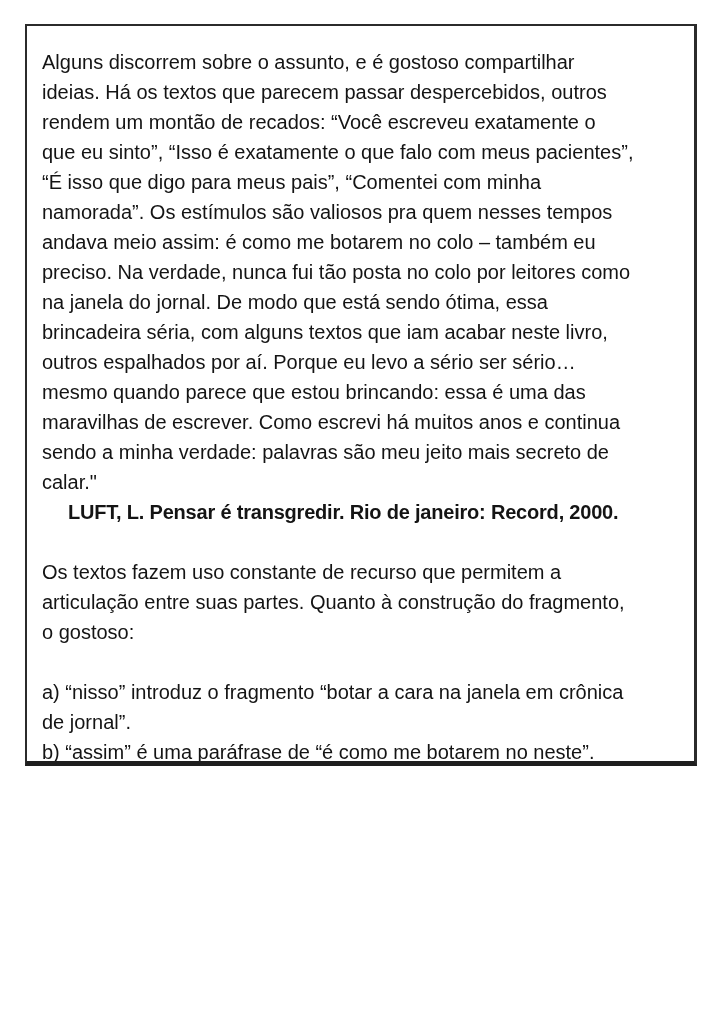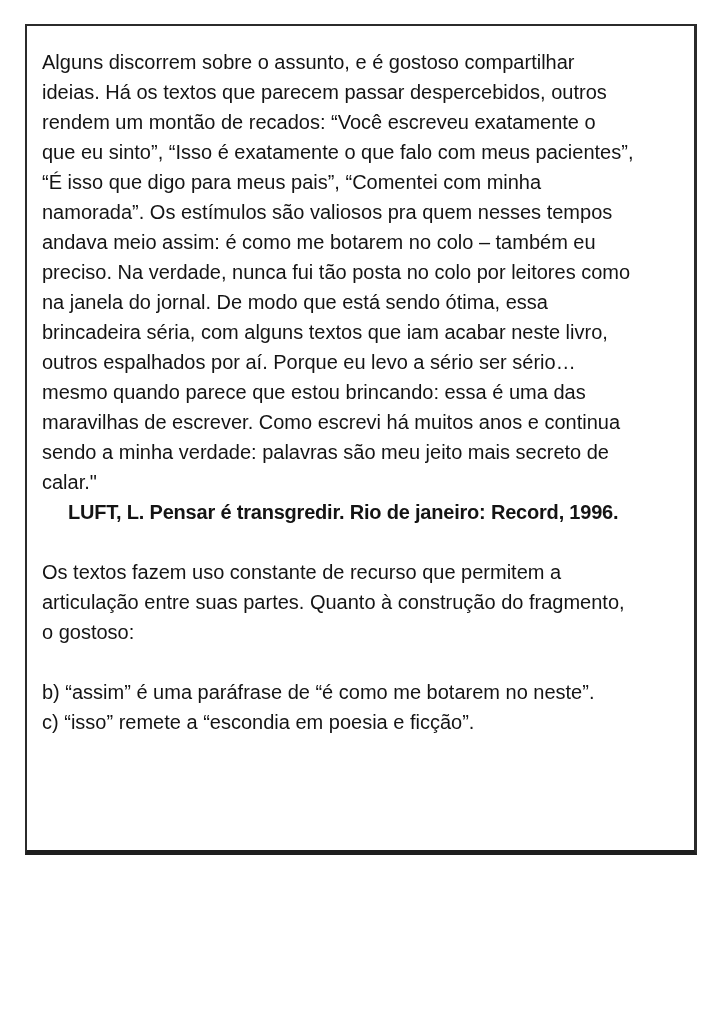--- a/index.html
+++ b/index.html
@@ -12,21 +12,21 @@
     background: #ffffff;
     position: relative;
     font-family: "Liberation Sans", sans-serif;
     overflow: hidden;
   }
   .frame {
     position: absolute;
     left: 25px;
     top: 24px;
     width: 672px;
-    height: 831px;
+    height: 742px;
     box-sizing: border-box;
     border: 2px solid #2b2b2b;
     border-right-width: 3px;
     border-bottom-width: 5px;
     border-bottom-color: #1e1e1e;
     background: #ffffff;
     overflow: hidden;
   }
   .content {
     padding: 21px 10px 0 15px;
@@ -74,31 +74,33 @@
 andava meio assim: é como me botarem no colo – também eu
 preciso. Na verdade, nunca fui tão posta no colo por leitores como
 na janela do jornal. De modo que está sendo ótima, essa
 brincadeira séria, com alguns textos que iam acabar neste livro,
 outros espalhados por aí. Porque eu levo a sério ser sério…
 mesmo quando parece que estou brincando: essa é uma das
 maravilhas de escrever. Como escrevi há muitos anos e continua
 sendo a minha verdade: palavras são meu jeito mais secreto de
 calar."</div>
 
-    <div class="citation">LUFT, L. Pensar é transgredir. Rio de janeiro: Record, 1996.</div>
+    <div class="citation">LUFT, L. Pensar é transgredir. Rio de janeiro: Record, 2000.</div>
 
     <div class="blank-line"></div>
 
     <div class="question">Os textos fazem uso constante de recurso que permitem a
 articulação entre suas partes. Quanto à construção do fragmento,
 o gostoso:</div>
 
     <div class="blank-line"></div>
 
     <div class="options">
+      <div class="option">a) “nisso” introduz o fragmento “botar a cara na janela em crônica
+de jornal”.</div>
       <div class="option">b) “assim” é uma paráfrase de “é como me botarem no neste”.</div>
       <div class="option">c) “isso” remete a “escondia em poesia e ficção”.</div>
     </div>
 
   </div>
 
   <div class="cursor-mark"></div>
 </div>
 
 </body></html>

